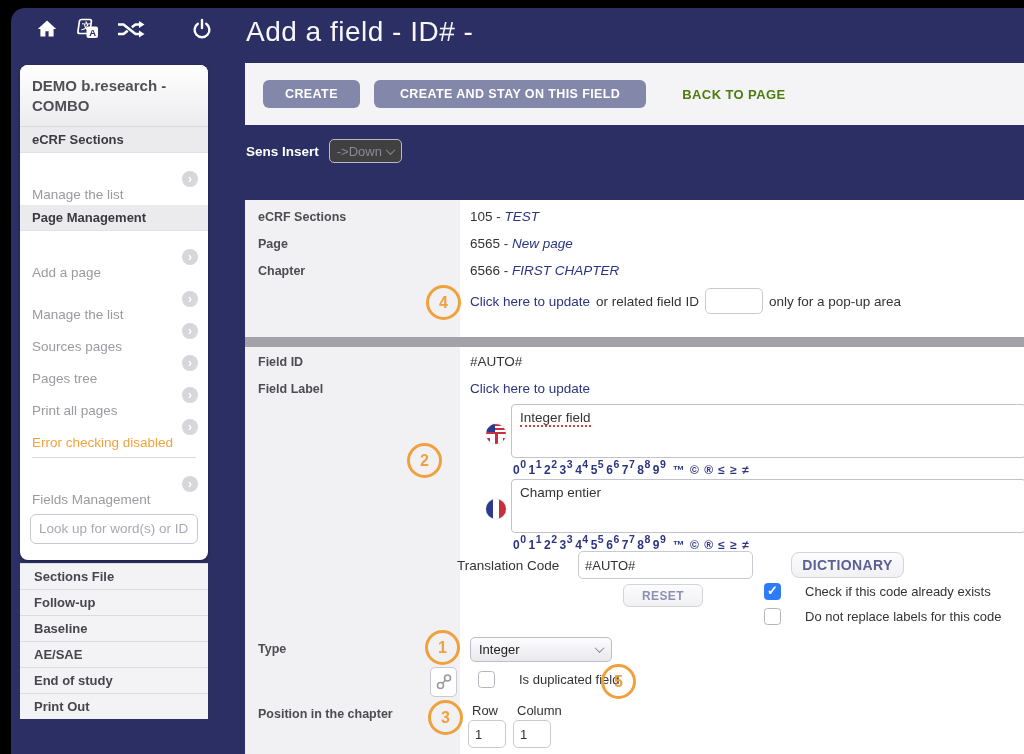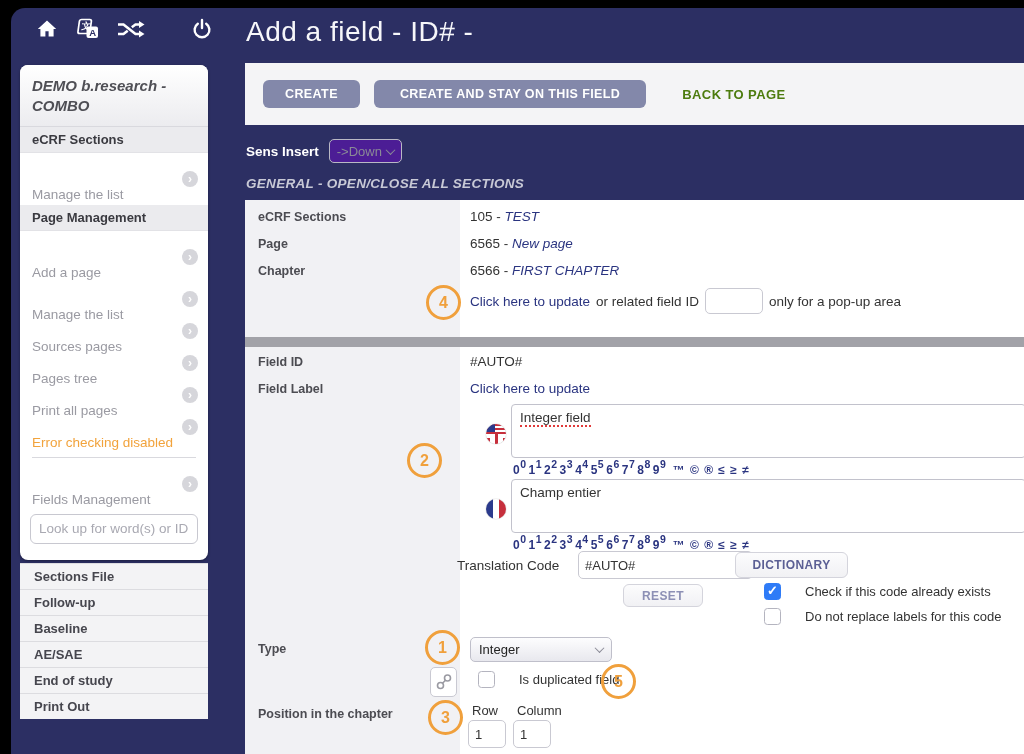--- a/index.html
+++ b/index.html
@@ -11,21 +11,21 @@
   
   #topbar { position:absolute; top:9px; left:24px; display:flex; align-items:center; gap:15px; }
   #topbar svg { display:block; }
   .power-gap { margin-left:30px; }
 
   
   #sidebar { position:absolute; top:57px; left:9px; width:188px; bottom:0; }
   #side-panel { background:#fff; border-radius:8px 8px 8px 8px; height:495px; overflow:hidden;
                 box-shadow:0 1px 3px rgba(0,0,0,.35); }
   #study-hdr { padding:11px 12px 9px 12px; font-size:15px; font-weight:bold; color:#4f4f55;
-               line-height:1.35; background:linear-gradient(#ffffff,#ececef); border-bottom:1px solid #d9d9de;font-style:italic; }
+               line-height:1.35; background:linear-gradient(#ffffff,#ececef); border-bottom:1px solid #d9d9de; }
   .side-sect { height:26px; line-height:26px; padding-left:12px; background:#ebebee;
                font-size:13px; font-weight:bold; color:#3a3a40; border-bottom:1px solid #e2e2e6; }
   .side-item { height:32px; display:flex; align-items:center; padding:0 10px 0 12px;
                font-size:13.5px; color:#9a9aa2; cursor:pointer; }
   .side-item.roomy { margin:10px 0; }
   .side-item .lbl { flex:1;margin-top:31px; }
   .side-item.orange .lbl { color:#f2a33c; }
   .chev { width:16px; height:16px; border-radius:50%; background:#d6d6db; color:#fff;
           font-size:12px; font-weight:bold; display:flex; align-items:center; justify-content:center; line-height:1; }
   .side-divider { border:none; border-top:1px solid #d9d9de; margin:14px 12px 10px 12px; }
@@ -46,21 +46,21 @@
               padding:0 22px; font-size:12.5px; font-weight:bold; letter-spacing:.4px;
               font-family:"Liberation Sans",sans-serif; cursor:pointer; }
   .btn-stay { margin-left:14px; padding:0 26px; }
   #back-link { margin-left:36px; font-size:13px; font-weight:bold; color:#4d7c0f;
                letter-spacing:.4px; text-decoration:none; cursor:pointer;text-align:right; }
 
   #sens-row { position:absolute; top:131px; left:1px; display:flex; align-items:center; }
   #sens-label { color:#fff; font-size:13.5px; font-weight:bold; }
   .fake-select { display:inline-flex; align-items:center; justify-content:space-between;
                  border-radius:5px; cursor:pointer; }
-  #sens-select { margin-left:10px; width:73px; height:24px; background:#4c1d95; border:1px solid #b9b9c4;
+  #sens-select { margin-left:10px; width:73px; height:24px; background:#404040; border:1px solid #b9b9c4;
                  padding:0 7px; font-size:13px; color:#8a8a96; }
   .sel-chev { width:7px; height:7px; border-right:1.6px solid #8a8a96; border-bottom:1.6px solid #8a8a96;
               transform:rotate(45deg) translate(-1px,-1px); }
   #general-hdr { position:absolute; top:168px; left:1px; font-size:13.5px; font-weight:bold;
                  font-style:italic; color:#c8c9d6; letter-spacing:.3px; cursor:pointer; }
 
   
   #form { position:absolute; top:192px; left:0; right:0; bottom:0; background:#fff; overflow:hidden; }
   #label-strip { position:absolute; left:0; top:0; bottom:0; width:215px; background:#f1f1f4; }
   .flabel { position:absolute; left:13px; font-size:12.5px; font-weight:bold; color:#4c4c52; z-index:2; }
@@ -94,22 +94,22 @@
   .misspell { border-bottom:2px dotted #e03a3a; }
 
   .specialchars { position:absolute; left:268px; color:#2a3480; font-weight:600; z-index:2;
                   letter-spacing:.5px; cursor:pointer; }
   .scd-lo { font-size:12px; }
   .scd-hi { font-size:10.5px; vertical-align:6px; margin-right:2px; }
   .sc-sym { font-size:12px; letter-spacing:1px; }
 
   .btn-light { border:1px solid #d4d4dc; background:linear-gradient(#fcfcfd,#f1f1f4); border-radius:6px;
                font-weight:bold; font-family:"Liberation Sans",sans-serif; cursor:pointer; }
-  #btn-dictionary { position:absolute; left:490px; top:352px; width:113px; height:26px;
-                    color:#5b5f94; font-size:12px; letter-spacing:.4px; z-index:2; }
+  #btn-dictionary { position:absolute; left:546px; top:352px; width:113px; height:26px;
+                    color:#5b5f94; font-size:14px; letter-spacing:.4px; z-index:2;border-radius:8px; }
   #btn-reset { position:absolute; left:378px; top:384px; width:80px; height:23px;
                color:#8d90b5; font-size:12px; letter-spacing:.4px; z-index:2; }
 
   .cb { display:inline-block; width:17px; height:17px; border:1.5px solid #b4b4bf; border-radius:3.5px;
         background:#fff; cursor:pointer; position:relative; flex:none; }
   .cb.on { background:#2e7bf7; border-color:#2e7bf7; }
   .cb.on::after { content:"✓"; position:absolute; left:2px; top:-1px; color:#fff; font-size:13px; font-weight:bold; }
   .cb-row { position:absolute; display:flex; align-items:center; gap:24px; font-size:13px; color:#333; z-index:2; }
 
   .type-select { position:absolute; left:225px; top:437px; width:142px; height:25px; z-index:2;
@@ -225,21 +225,20 @@
       </div>
 
       <div id="sens-row">
         <span id="sens-label">Sens Insert</span>
         <span class="fake-select" id="sens-select">
           <span>-&gt;Down</span>
           <span class="sel-chev"></span>
         </span>
       </div>
 
-      <div id="general-hdr">GENERAL - OPEN/CLOSE ALL SECTIONS</div>
 
       <div id="form">
         <div id="label-strip"></div>
 
         <div class="flabel" style="top:10px">eCRF Sections</div>
         <div class="fval" style="top:9px">
           <span class="code-part">105 - </span><span class="name-part">TEST</span>
         </div>
 
         <div class="flabel" style="top:37px">Page</div>

